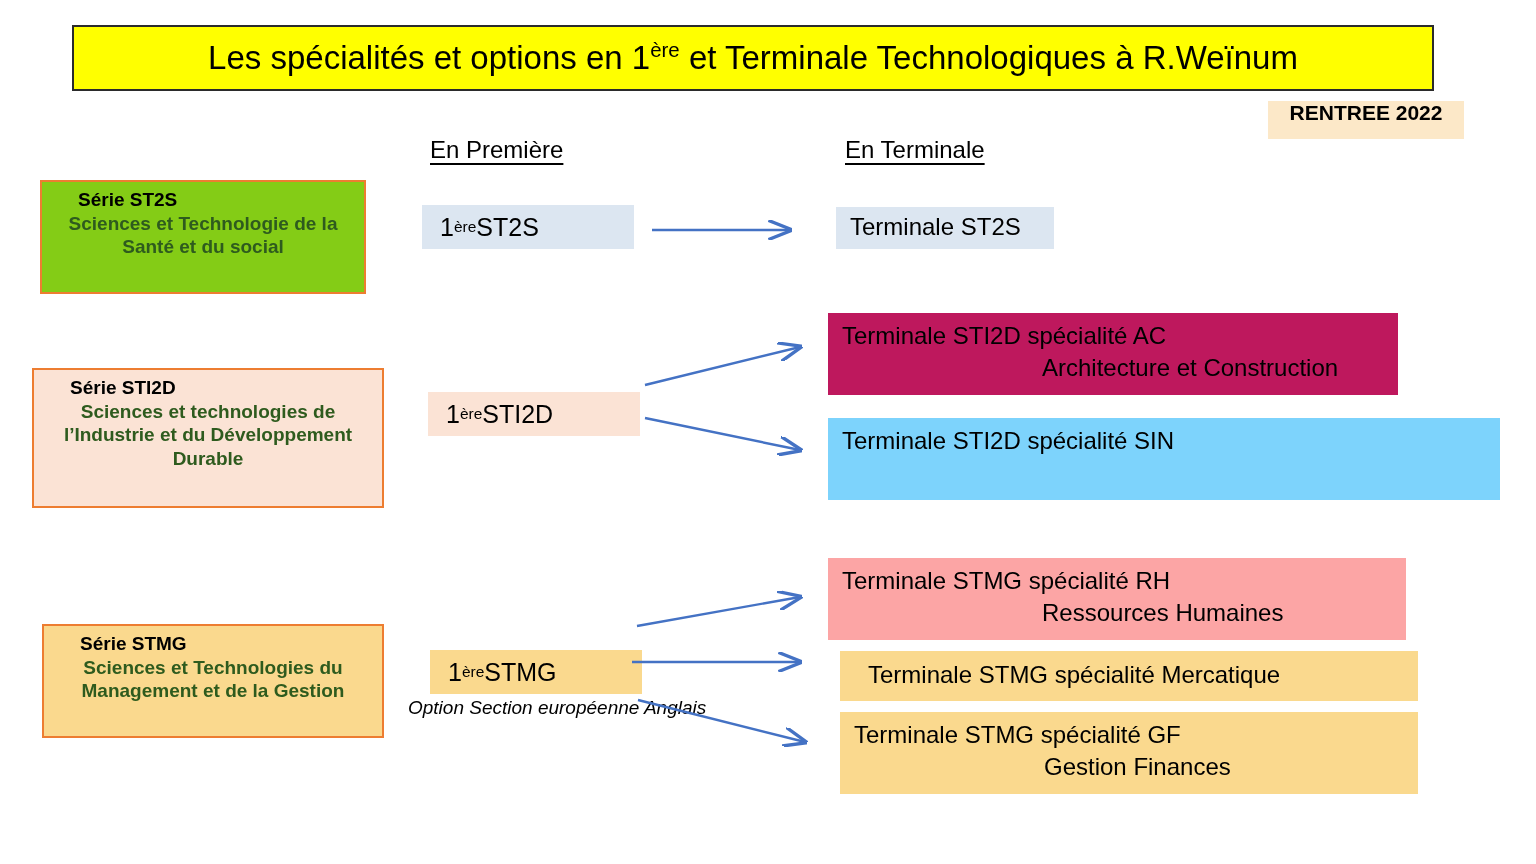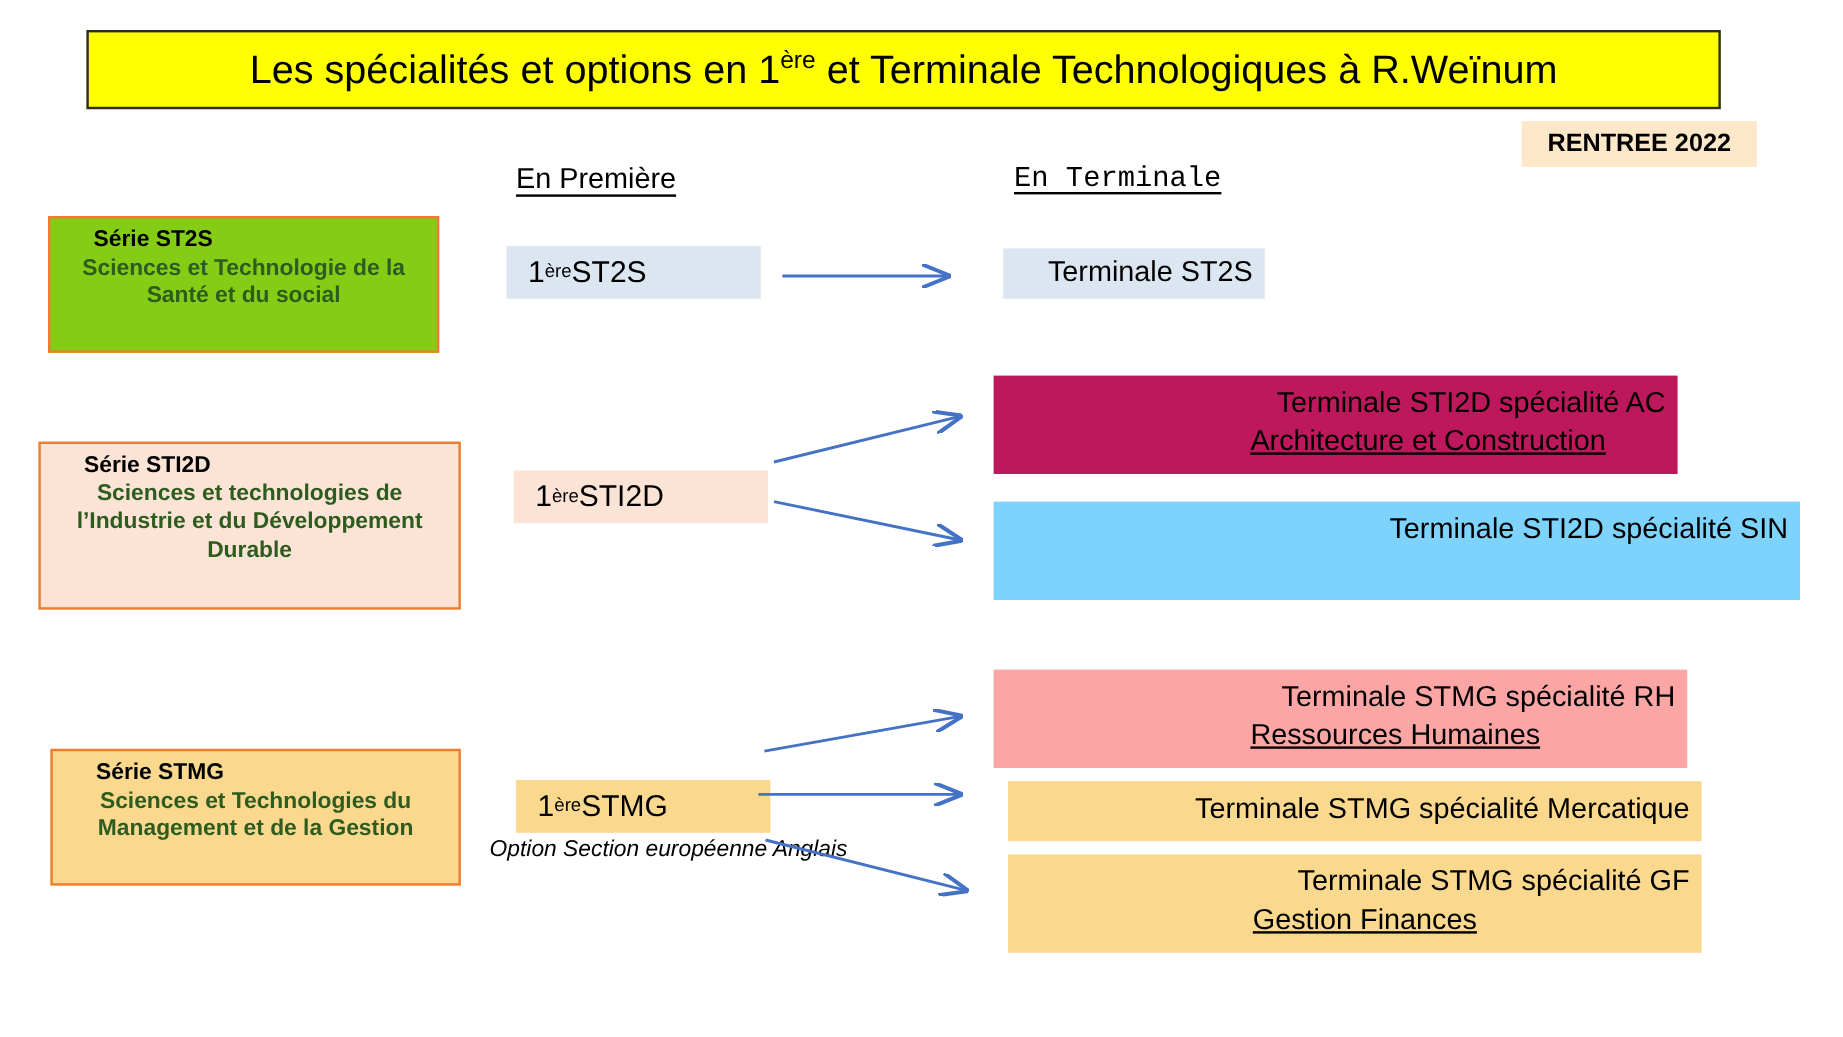--- a/index.html
+++ b/index.html
@@ -49,40 +49,39 @@
   }
 
   
   .rentree {
     left: 1268px;
     top: 101px;
     width: 196px;
     height: 38px;
     background: #FCE8C8;
     display: flex;
-    align-items: center;
     justify-content: center;
   }
   .rentree-text {
     font-size: 21px;
     font-weight: bold;
     color: #000;
     white-space: nowrap;
   }
 
   
   .col-head {
     font-size: 24px;
     color: #000;
     text-decoration: underline;
     text-underline-offset: 5px;
     white-space: nowrap;
   }
   .col-head-premiere { left: 430px; top: 136px; }
-  .col-head-terminale { left: 845px; top: 136px; font-family: Liberation Mono, monospace; }
+  .col-head-terminale { left: 845px; top: 136px; }
 
   
   .series-box {
     box-sizing: border-box;
     border: 2px solid #ED7D31;
     text-align: center;
     padding: 6px 8px 8px 8px;
     line-height: 1.22;
   }
   .series-title {
@@ -129,22 +128,22 @@
   }
 
   
   .term-box {
     box-sizing: border-box;
     padding: 7px 10px 7px 14px;
     color: #000;
     font-size: 24px;
     line-height: 1.32;
   }
-  .term-line1 { display: block; text-align: right; white-space: nowrap; }
-  .term-line2 { display: block; text-align: left; white-space: nowrap; text-decoration: underline; }
+  .term-line1 { display: block; text-align: left; white-space: nowrap; }
+  .term-line2 { display: block; text-align: left; white-space: nowrap; }
 
   .term-st2s {
     left: 836px; top: 207px; width: 218px; height: 42px;
     background: #DCE6F1; padding-top: 4px;
   }
   .term-ac  { left: 828px; top: 313px; width: 570px; height: 82px; background: #be185d; }
   .term-sin { left: 828px; top: 418px; width: 672px; height: 82px; background: #7dd3fc; }
   .term-rh  { left: 828px; top: 558px; width: 578px; height: 82px; background: #fca5a5; }
   .term-merc{ left: 840px; top: 651px; width: 578px; height: 50px; background: #FAD98E; padding-top: 8px;}
   .term-gf  { left: 840px; top: 712px; width: 578px; height: 82px; background: #FAD98E; }

